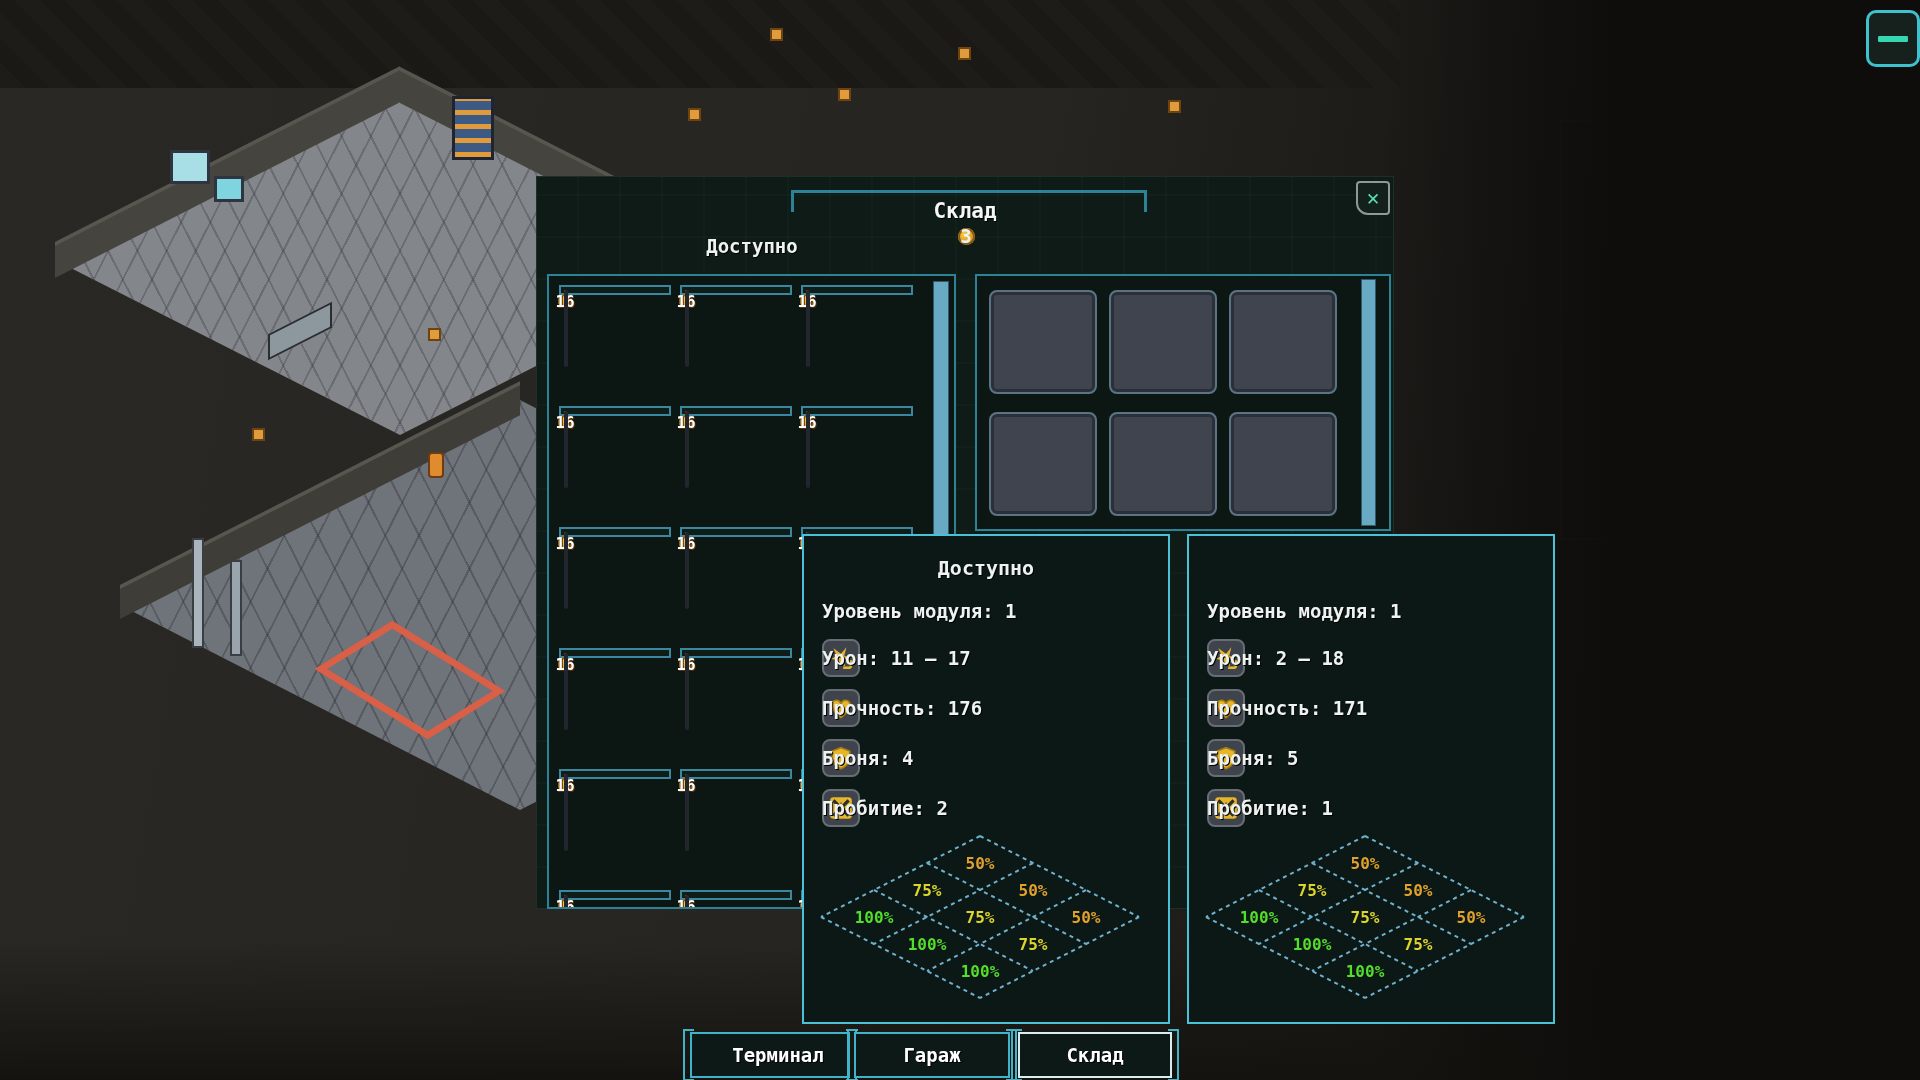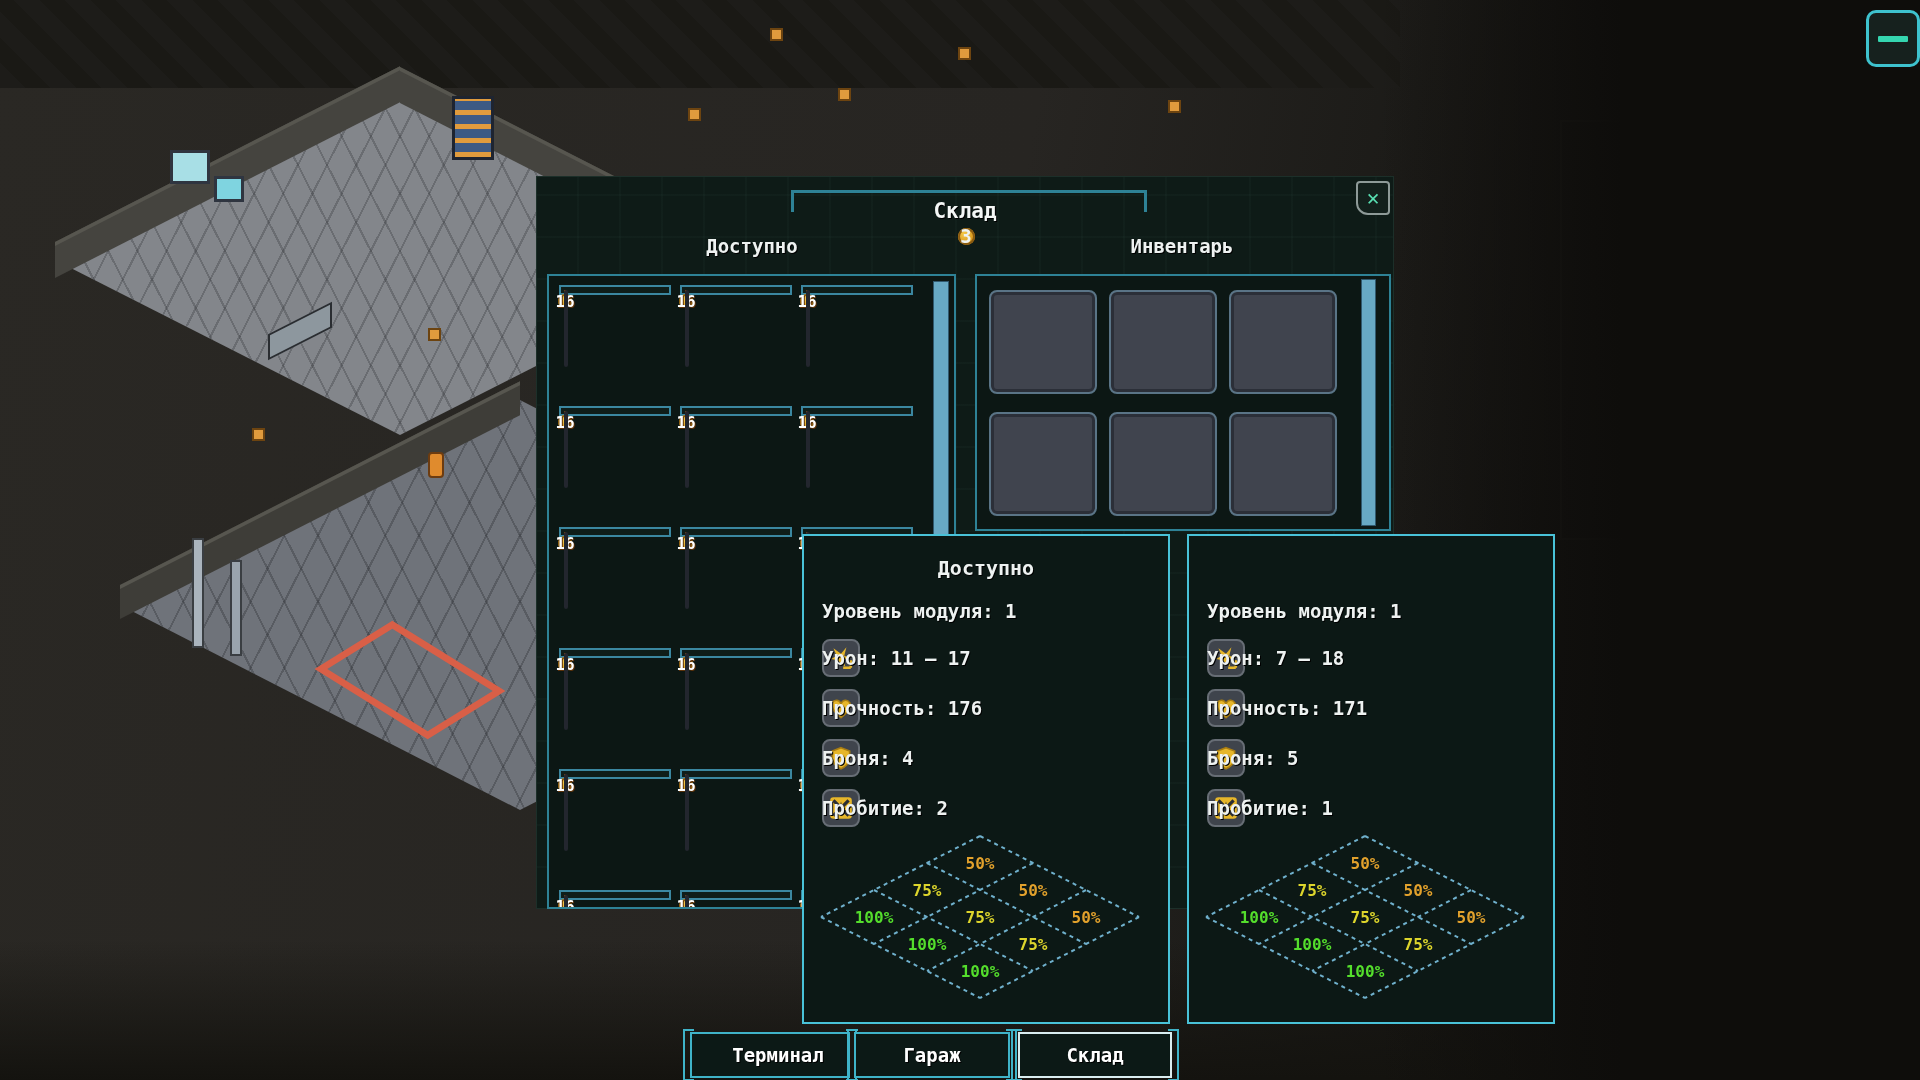--- a/index.html
+++ b/index.html
@@ -153,21 +153,20 @@
     <div class="title-bracket"></div>
     <div class="dialog-title">Склад</div>
     <div class="close-btn">
       <span>✕</span>
     </div>
     <div class="hdr hdr-available">Доступно</div>
     <div class="coin-row">
       <span class="coin"></span>
       <span class="coin-count">3</span>
     </div>
-    <div class="hdr hdr-inventory">Инвентарь</div>
   </div>
 
   <div class="store-grid">
       <div class="card" style="left: 252px; top: 614px;">
         <div class="price-bar">
           <span class="coin"></span>
           <span>16</span>
         </div>
         <div class="islot">
           <span class="count">1</span>
@@ -550,21 +549,21 @@
     </div>
   <div class="stat-panel panel-equipped">
       <div class="p-level">Уровень модуля: 1</div>
       <div class="stat-row" style="top:102px">
         <span class="s-icon">
           <svg width="26" height="26" viewBox="0 0 24 24">
             <path d="M3,13 L8,10 L5,3 L12,8 L17,2 L15,10 L21,12 L14,13 L16,20 L9,14 Z" fill="#e6b62a"></path>
             <path d="M14,21 h7 M21,14 v7" stroke="#e6b62a" stroke-width="2.4" fill="none"></path>
           </svg>
         </span>
-        <span class="s-label">Урон: 7 – 18</span>
+        <span class="s-label">Урон: 2 – 18</span>
       </div>
       <div class="stat-row" style="top:152px">
         <span class="s-icon">
           <svg width="26" height="26" viewBox="0 0 24 24">
             <path d="M12 21 C 5 15 2 11 4 7 C 6 4 10 4 12 8 C 14 4 18 4 20 7 C 22 11 19 15 12 21 Z" fill="#e6b62a" stroke="#a87d12" stroke-width="1.5"></path>
           </svg>
         </span>
         <span class="s-label">Прочность: 171</span>
       </div>
       <div class="stat-row" style="top:202px">

